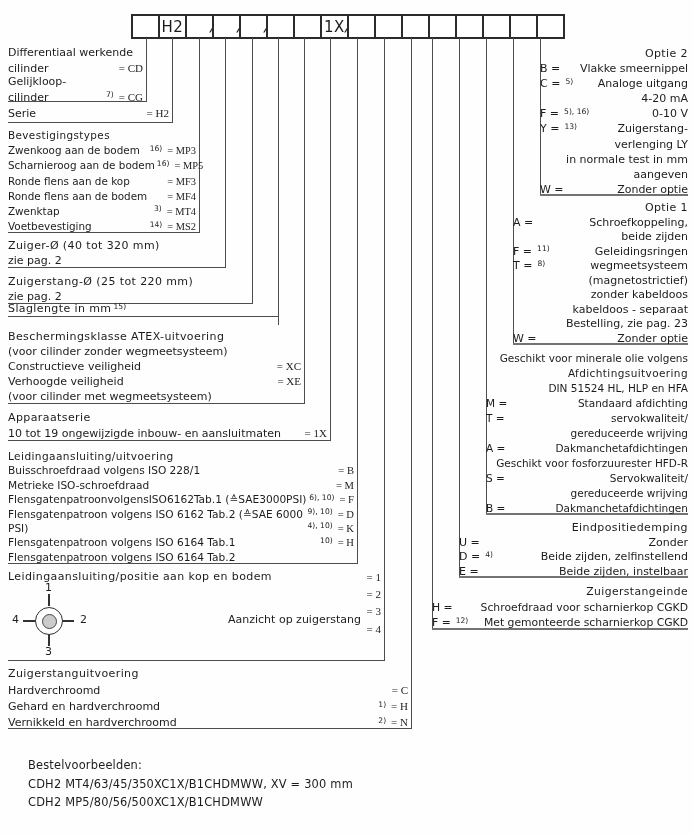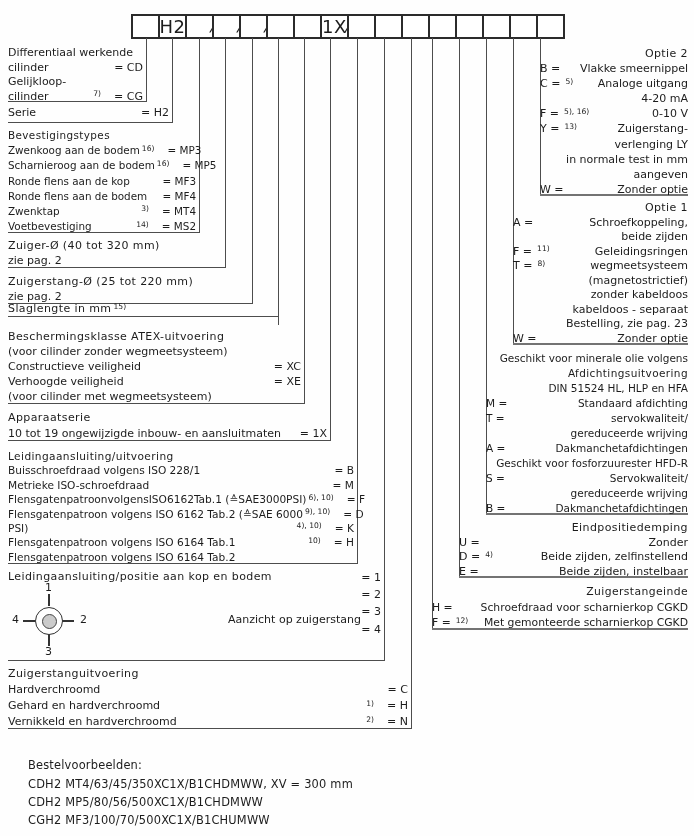--- a/index.html
+++ b/index.html
@@ -6,38 +6,38 @@
   #page{
     position:relative;width:694px;height:836px;background:#fefefe;
     font-family:"DejaVu Sans","Liberation Sans",sans-serif;
     color:#1c1c1c;font-size:11px;overflow:hidden;
   }
   
   #code-box-row{position:absolute;left:131px;top:14px;display:flex;}
   .cbox{position:relative;width:29px;height:25px;border:2px solid #2b2b2b;margin-left:-2px;
         box-sizing:border-box;background:#fff;display:flex;align-items:center;justify-content:center;}
   .cbox:first-child{margin-left:0;}
-  .blabel{font-size:18px;letter-spacing:.5px;}
+  .blabel{font-size:15px;letter-spacing:.5px;}
   .bslash{position:absolute;right:-4px;top:0px;font-size:16px;font-style:italic;transform:skewX(-6deg);background:transparent;}
   
   .vline{position:absolute;top:38px;width:1px;background:#4d4d4d;}
   .l1{left:146px;height:64px}.l2{left:172px;height:85px}.l3{left:199px;height:195px}
   .l4{left:225px;height:230px}.l5{left:252px;height:266px}.l6{left:278px;height:287px}
   .l7{left:304px;height:366px}.l8{left:330px;height:403px}.l9{left:357px;height:526px}
   .l10{left:384px;height:623px}.l11{left:411px;height:691px}
   .l12{left:432px;height:592px}.l13{left:459px;height:540px}
   .l14{left:486px;height:477px}.l15{left:513px;height:307px}.l16{left:540px;height:158px}
   
   .lsec{position:absolute;left:8px;border-bottom:1px solid #4d4d4d;box-sizing:border-box;padding-top:2px;}
   .rsec{position:absolute;border-bottom:2px solid #737373;box-sizing:border-box;padding-top:2px;}
   .row{display:flex;align-items:baseline;white-space:nowrap;}
   .spacer{flex:1 1 auto;}
   .txt{white-space:nowrap;}
   .rtxt{flex:1 1 auto;text-align:right;white-space:nowrap;}
-  .code{margin-left:11px;padding-right:3px;white-space:nowrap;}
+  .code{margin-left:3px;padding-right:3px;white-space:nowrap;font-family:Liberation Serif, serif;}
   .rcode{margin-right:3px;white-space:nowrap;}
   .sup{font-size:7.6px;position:relative;top:-3.5px;margin:0 2px;}
   .ttl{letter-spacing:.4px;}
   
   .s1{top:44px;width:138px;height:58px}  .s1 .row{height:14.5px;line-height:14.5px}
   .s2{top:103px;width:164px;height:20px} .s2 .row{height:16px;line-height:16px}
   .s3{top:126px;width:191px;height:107px;font-size:10.4px} .s3 .row{height:15.2px;line-height:15.2px}
   .s4{top:237px;width:217px;height:31px} .s4 .row{height:14.5px;line-height:14.5px}
   .s5{top:272px;width:244px;height:32px} .s5 .row{height:15px;line-height:15px}
   .s6{top:300px;width:270px;height:17px} .s6 .row{height:14px;line-height:14px}
@@ -536,16 +536,15 @@
         <span class="rcode">F =</span>
         <span class="sup">12)</span>
         <span class="rtxt">Met gemonteerde scharnierkop CGKD</span>
       </div>
     </div>
 
   <div class="ex">
     <span class="extitle">Bestelvoorbeelden:</span>
     <span class="exline">CDH2 MT4/63/45/350XC1X/B1CHDMWW, XV = 300 mm</span>
     <span class="exline">CDH2 MP5/80/56/500XC1X/B1CHDMWW</span>
-    <span class="exline">CGH2 MF3/100/70/500XC1X/B1CHUMWW</span>
   </div>
 
 </div>
 
 </body></html>

